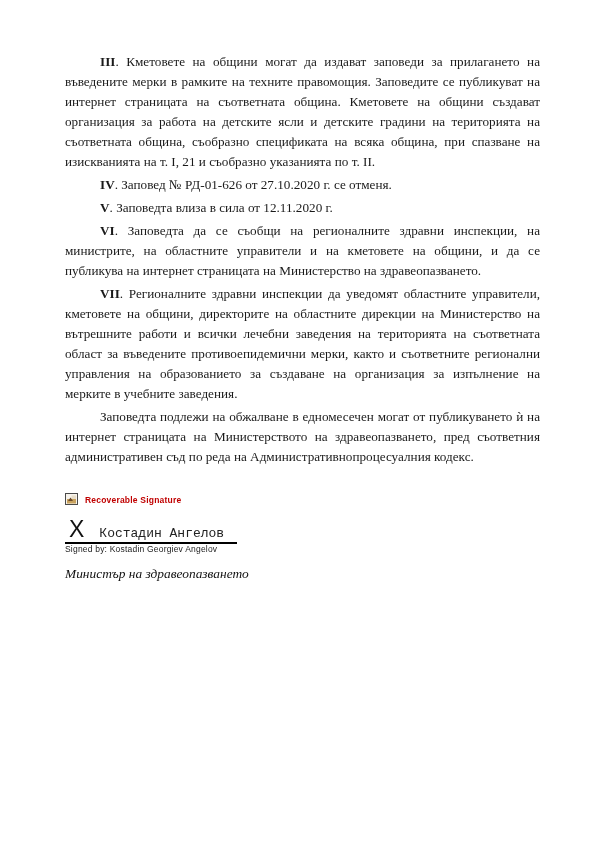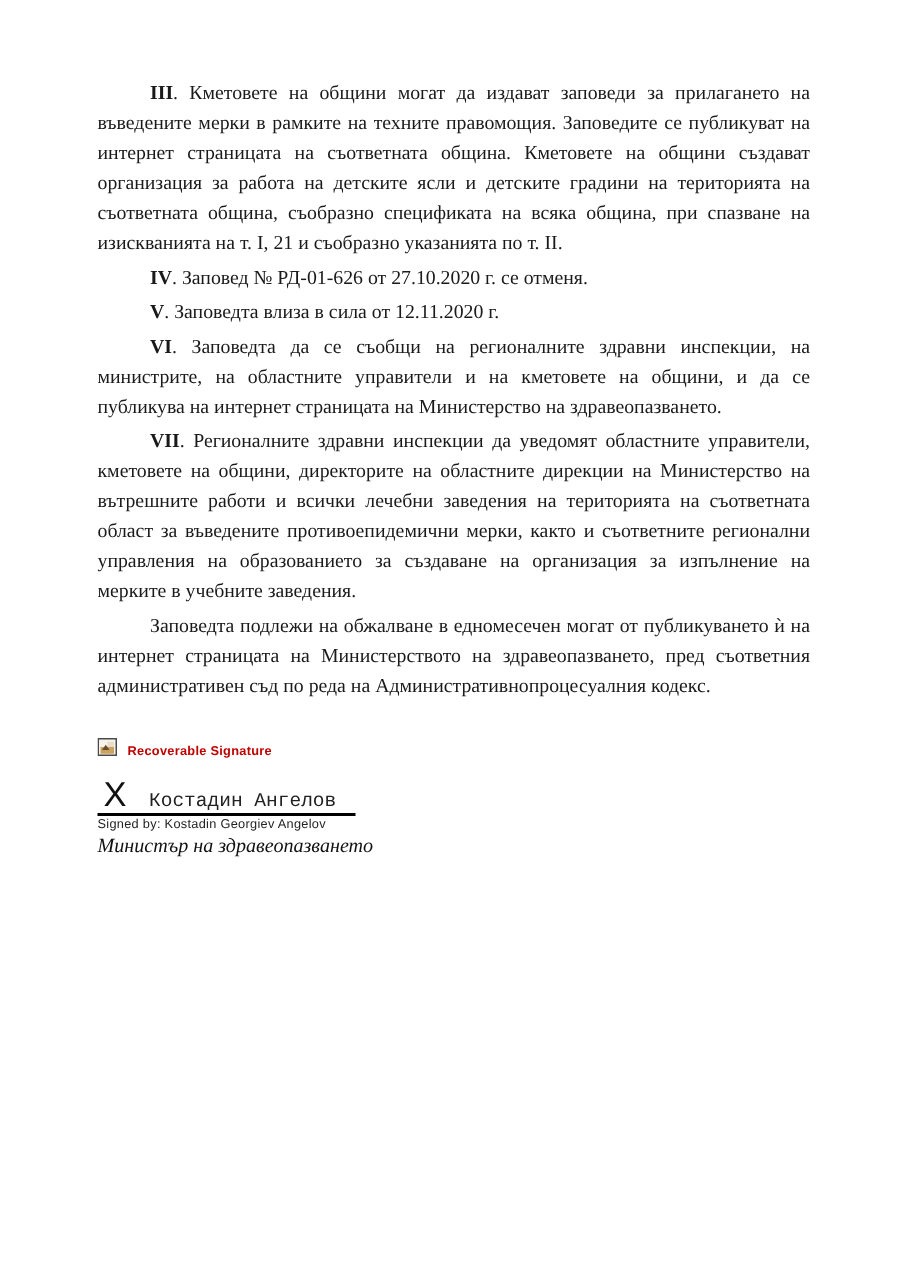--- a/index.html
+++ b/index.html
@@ -79,21 +79,21 @@
   }
   .signer-name {
     margin-top: 15px;
     font-size: 13.8px;
     font-weight: bold;
     font-style: italic;
     color: #111111;
     line-height: 18px;
   }
   .signer-title {
-    margin-top: 1px;
+    margin-top: 11px;
     font-size: 13.4px;
     font-style: italic;
     color: #111111;
     line-height: 18px;
   }
   .img-icon {
     display: inline-block;
     flex: 0 0 auto;
   }
 </style>

